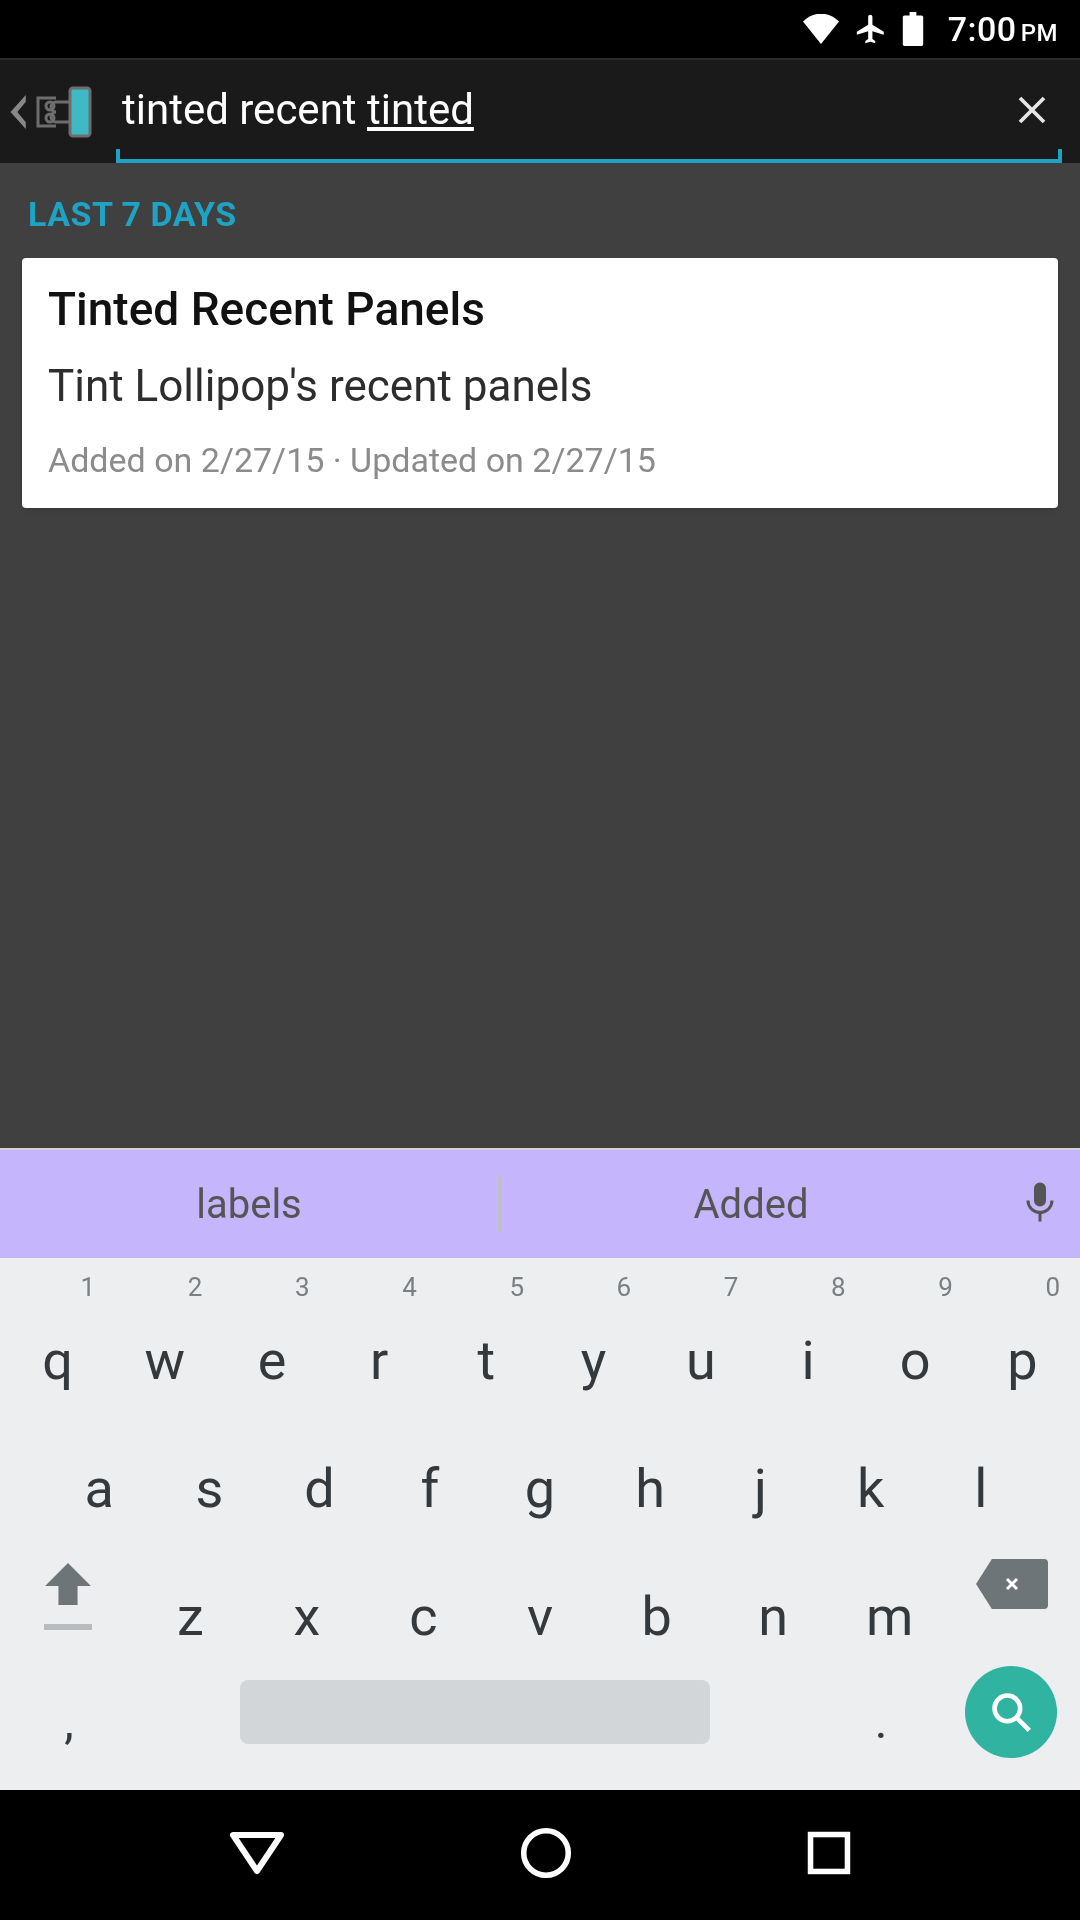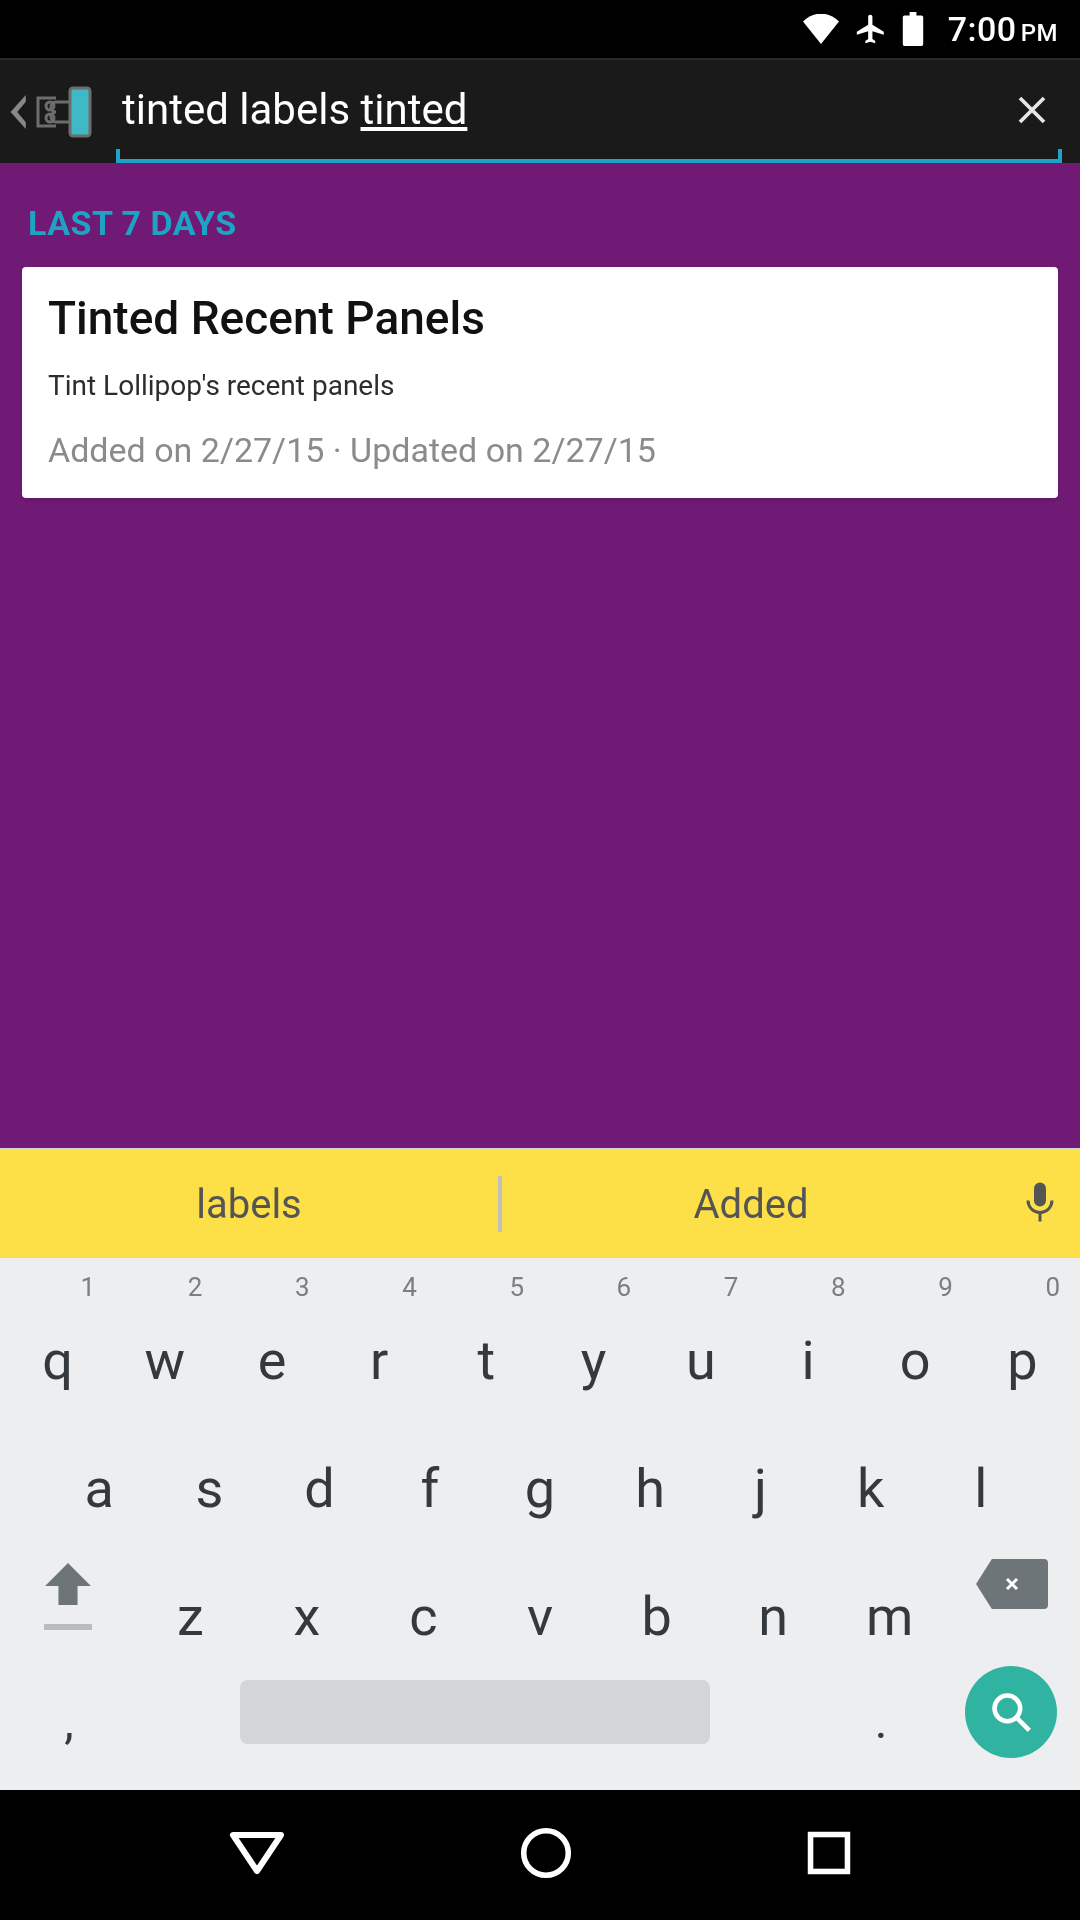--- a/index.html
+++ b/index.html
@@ -18,29 +18,29 @@
   .app-logo { width: 66px; height: 56px; display: inline-block; }
   .search-wrap { flex: 1; height: 100%; display: flex; align-items: center; border-bottom: 4px solid #1fa3c4; margin-left: 12px; position: relative; }
   .search-wrap::before, .search-wrap::after { content: ""; position: absolute; bottom: -4px; width: 4px; height: 14px; background: #1fa3c4; }
   .search-wrap::before { left: 0; }
   .search-wrap::after { right: 0; }
   .search-input { flex: 1; background: transparent; border: none; outline: none; color: #fff; font-size: 42px; font-weight: 400; padding: 0 6px; }
   .search-input .underlined { text-decoration: underline; }
   .clear-btn { width: 60px; display: flex; justify-content: center; align-items: center; color: #e6e6e6; }
 
   
-  .content { flex: 1; background: #701a75; padding: 28px 22px; overflow: hidden; }
+  .content { flex: 1; background: #404040; padding: 19px 22px; overflow: hidden; }
   .section-label { color: #1fa3c4; font-size: 34px; font-weight: 700; letter-spacing: 0.5px; margin: 12px 0 24px 6px; }
   .card { background: #fff; border-radius: 4px; box-shadow: 0 2px 4px rgba(0,0,0,0.15); padding: 24px 26px 28px; }
   .card-title { font-size: 46px; font-weight: 500; color: #111; margin-bottom: 8px; }
-  .card-sub { font-size: 28px; color: #2d2d2d; margin-bottom: 28px; margin-top: 24px; }
+  .card-sub { font-size: 44px; color: #2d2d2d; margin-bottom: 28px; margin-top: 24px; }
   .card-meta { font-size: 34px; color: #8b8b8b; margin-top: 16px; }
 
   
-  .suggest-bar { height: 110px; background: #fde047; border-top: 2px solid #d4d4d6; display: flex; align-items: center; position: relative; }
+  .suggest-bar { height: 110px; background: #c4b5fd; border-top: 2px solid #d4d4d6; display: flex; align-items: center; position: relative; }
   .suggest-cell { flex: 1; text-align: center; font-size: 40px; color: #555; position: relative; }
   .vline { width: 2px; height: 56px; background: #c0c0c2; }
   .suggest-dots { position: absolute; bottom: -2px; left: 50%; transform: translateX(-50%); font-size: 30px; color: #555; letter-spacing: 4px; line-height: 10px; }
   .mic-btn { width: 80px; text-align: center; color: #555; }
 
   
   .keyboard { background: #eceef0; padding: 6px 4px 14px; }
   .krow { display: flex; justify-content: center; align-items: stretch; }
   .key { flex: 1; position: relative; display: flex; justify-content: center; align-items: flex-end; height: 128px; margin: 0; color: #33393d; font-size: 54px; }
   .key .hint { position: absolute; top: 8px; right: 16px; font-size: 26px; color: #7a7f83; }
@@ -96,21 +96,21 @@
           <rect x="42" y="4" width="20" height="48" rx="3" fill="none" stroke="#6d6d6d" stroke-width="3"></rect>
           <path fill="none" stroke="#6d6d6d" stroke-width="3" d="M42 18 h-14 a5 5 0 0 0 0 10 h-0 v0 M42 38 h-14 a5 5 0 0 1 0 -10"></path>
           <path fill="none" stroke="#6d6d6d" stroke-width="3" d="M28 14 h-18 v28 h18"></path>
           <circle cx="22" cy="22" r="4" fill="none" stroke="#6d6d6d" stroke-width="3"></circle>
           <circle cx="22" cy="34" r="4" fill="none" stroke="#6d6d6d" stroke-width="3"></circle>
         </svg>
       </span>
     </div>
     <div class="search-wrap">
       <div class="search-input">
-        <span>tinted labels </span><span class="underlined">tinted</span>
+        <span>tinted recent </span><span class="underlined">tinted</span>
       </div>
       <div class="clear-btn">
         <svg width="36" height="36" viewBox="0 0 24 24">
             <path stroke="#e6e6e6" stroke-width="2.5" fill="none" d="M4 4 L20 20 M20 4 L4 20"></path>
           </svg>
       </div>
     </div>
   </div>
 
   <div class="content">

